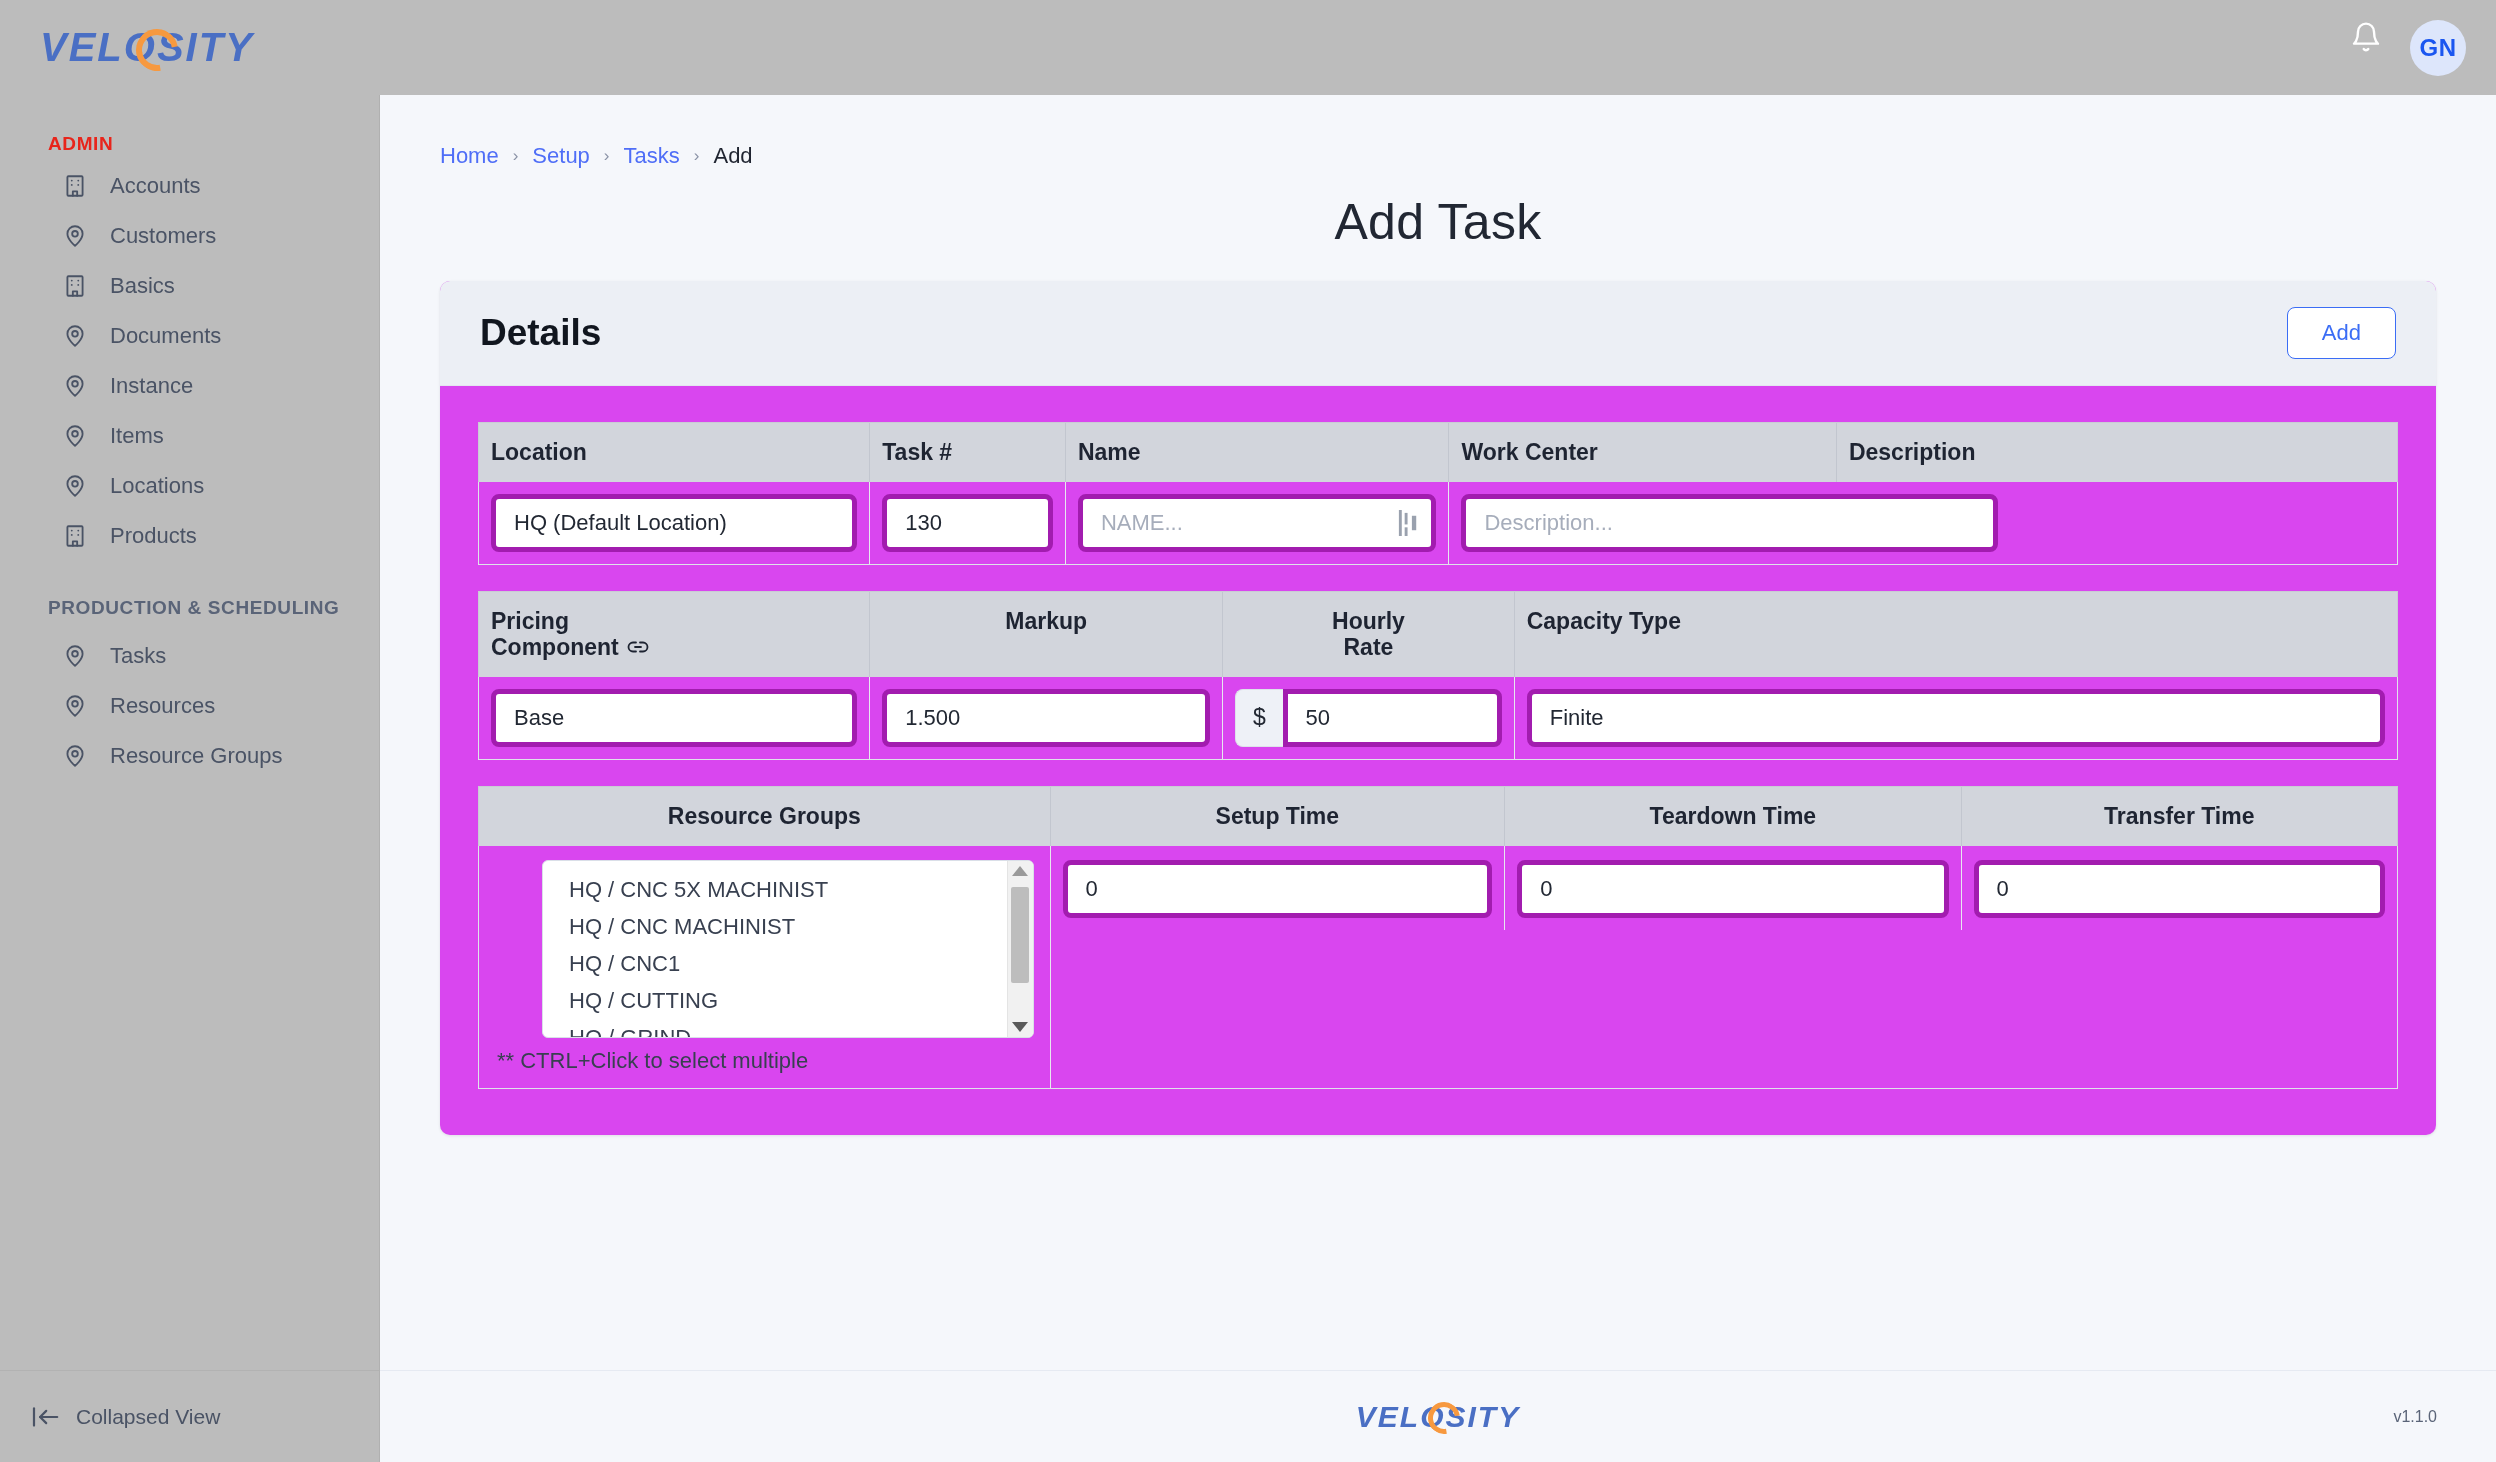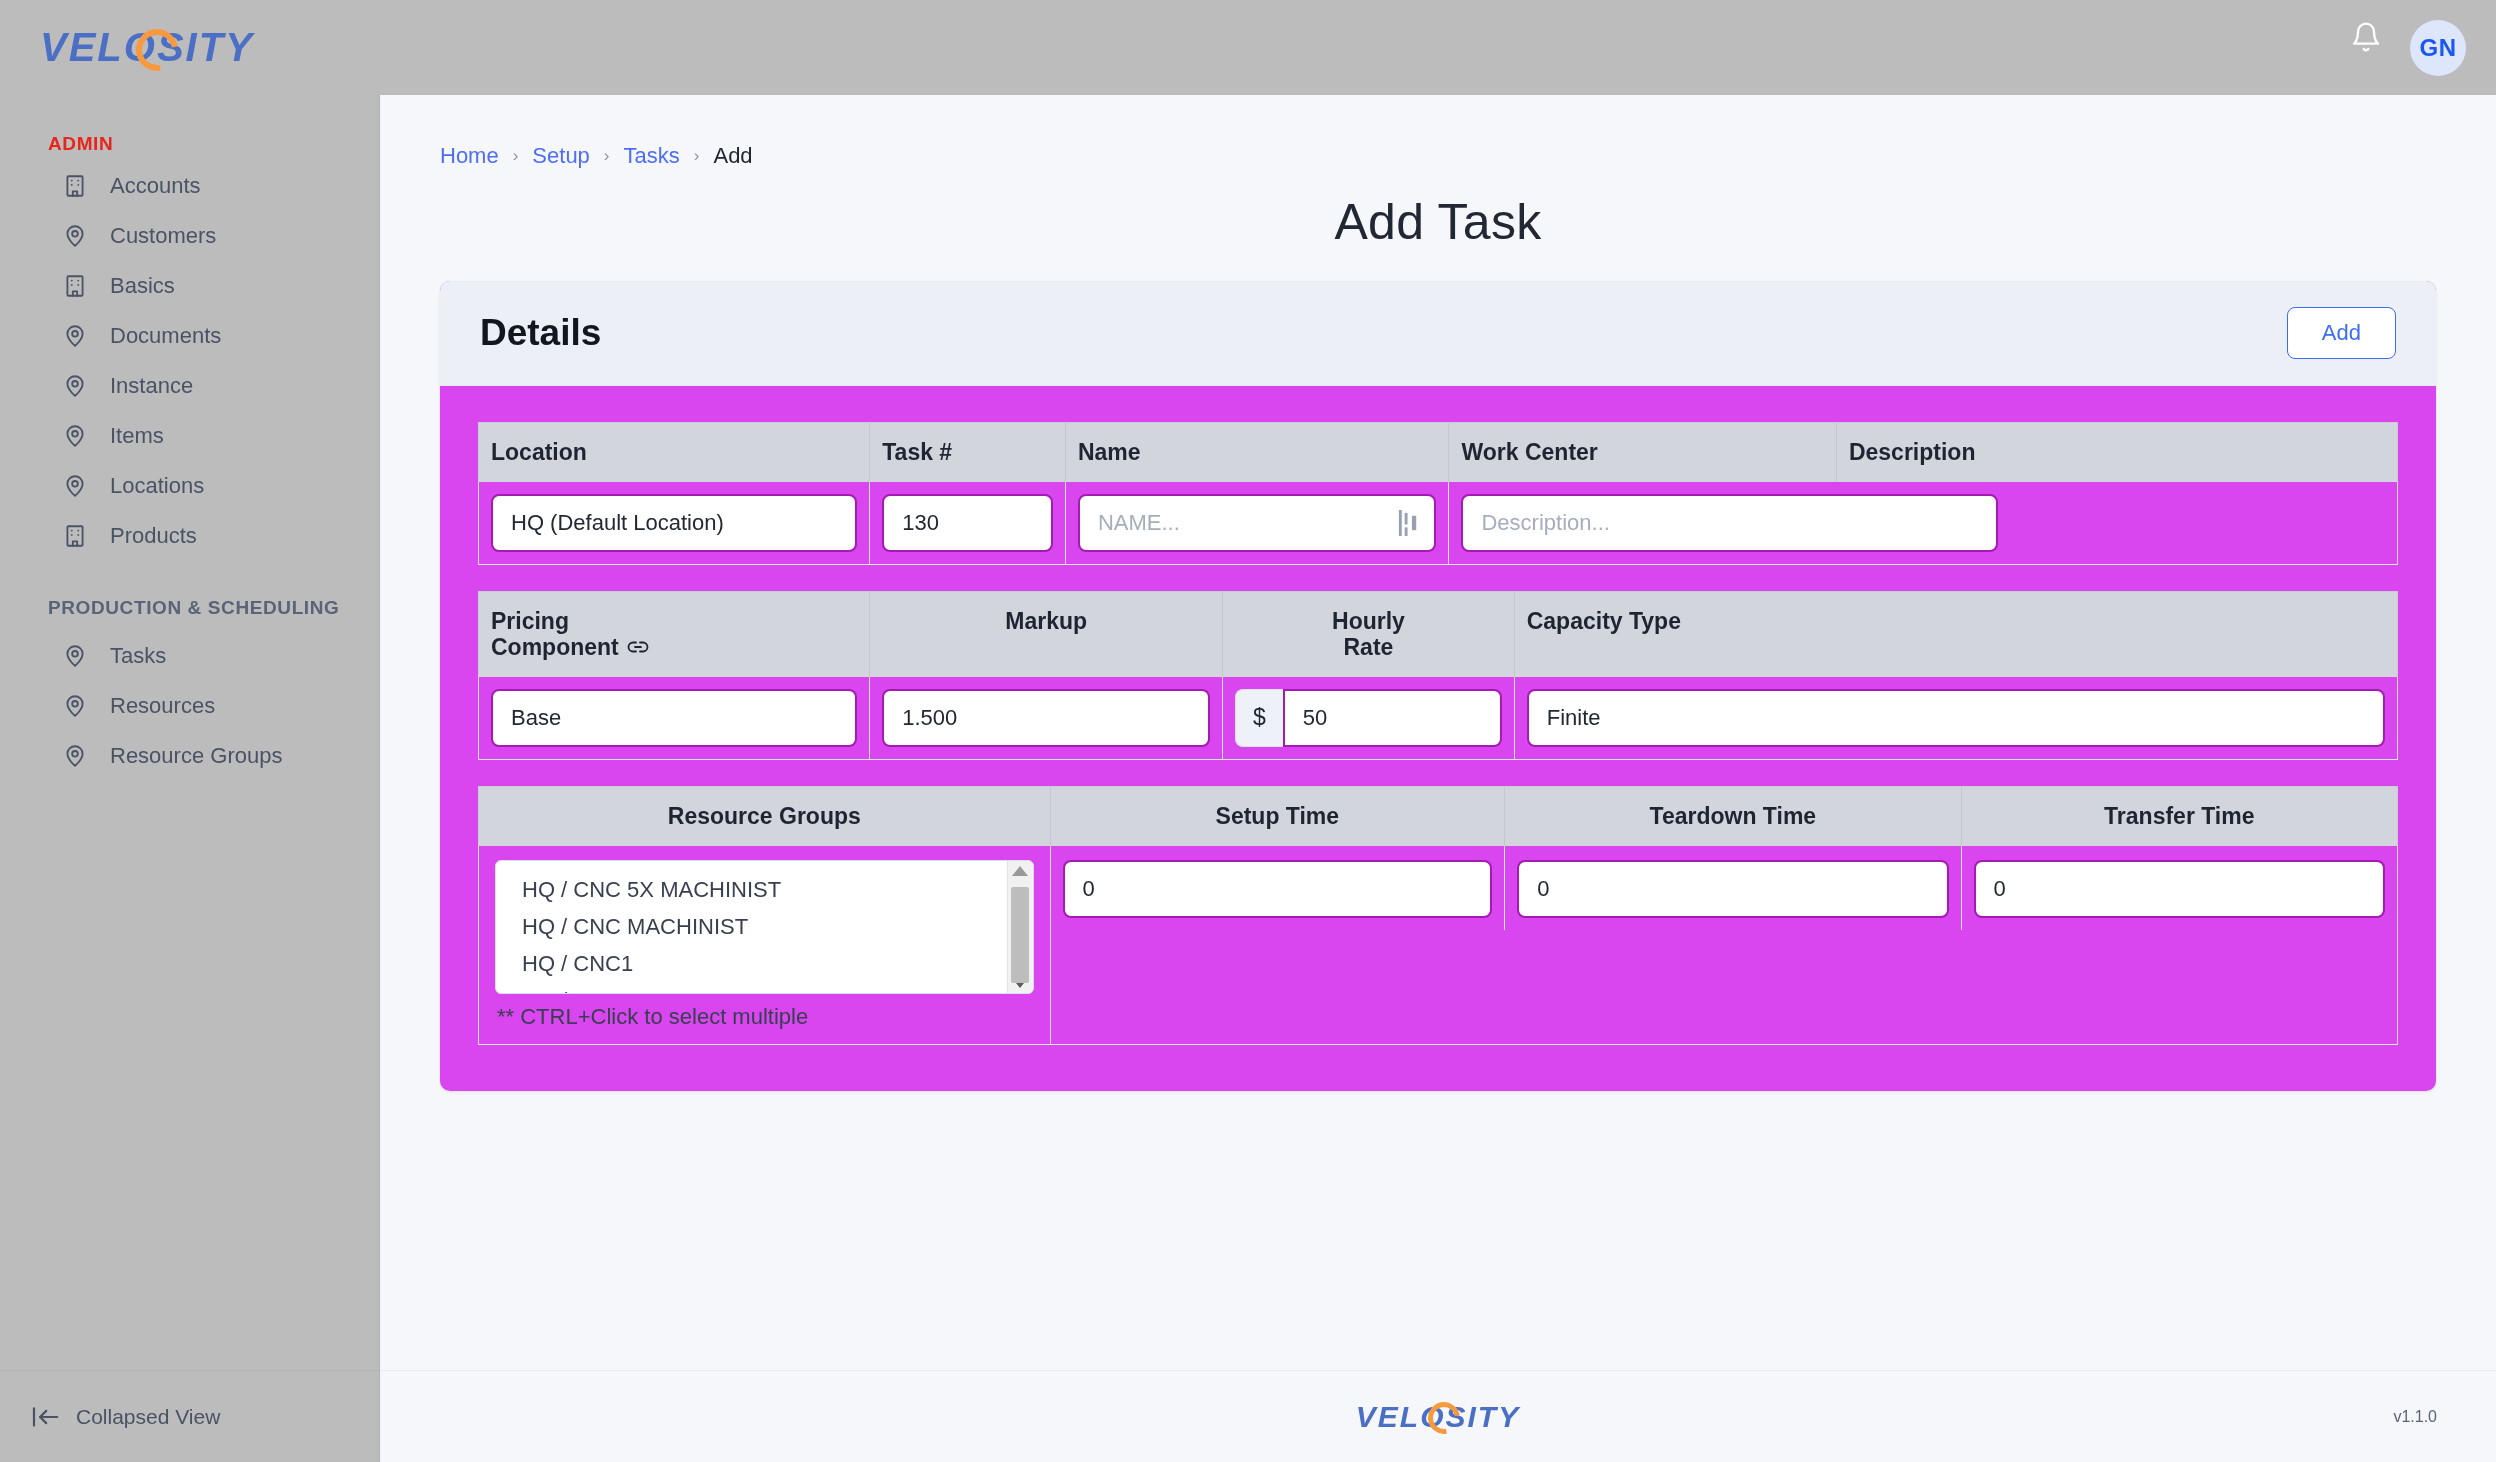--- a/index.html
+++ b/index.html
@@ -127,21 +127,21 @@
     border: 1px solid #dfe3ea; border-top: none;
   }
   .grow > div {
     padding: 12px; border-right: 1px solid #e6e9ef;
     display: flex; align-items: center;
   }
   .grow > div:last-child { border-right: none; }
 
   .fld {
     width: 100%; height: 58px;
-    border: 2px solid #a21caf; border-radius: 8px;
+    border: 5px solid #a21caf; border-radius: 8px;
     background: #fff; padding: 0 18px;
     font-size: 22px; color: #222833;
     font-family: inherit; outline: none;
   }
   .fld::placeholder { color: #a6adbb; }
   .fld-wrap { position: relative; width: 100%; display: flex; align-items: center; }
   .barcode-ico { position: absolute; right: 16px; width: 22px; height: 26px; display: block; }
 
   .prefix-group { display: flex; width: 100%; align-items: stretch; }
   .prefix {
@@ -173,21 +173,21 @@
   .r-tear  { width: 23.8%; }
   .r-trans { width: 22.7%; }
 
   .block-gap { height: 26px; }
 
   
   .rg-cell { display: block !important; padding: 14px 16px 10px 16px !important; }
   .listbox {
     position: relative;
     border: 1px solid #dadfe8; border-radius: 6px; background: #fff;
-    height: 134px; overflow: hidden;
+    height: 178px; overflow: hidden; margin-left: 47px;
   }
   .listbox-inner { padding: 10px 0 0 0; }
   .lb-item {
     font-size: 22px; color: #384050; padding: 2px 0 2px 26px;
     white-space: nowrap; line-height: 1.5; cursor: pointer;
   }
   .scrollbar {
     position: absolute; top: 0; right: 0; width: 26px; height: 100%;
     background: #f1f1f1; border-left: 1px solid #e4e4e4;
     display: flex; flex-direction: column; align-items: center; justify-content: space-between;

